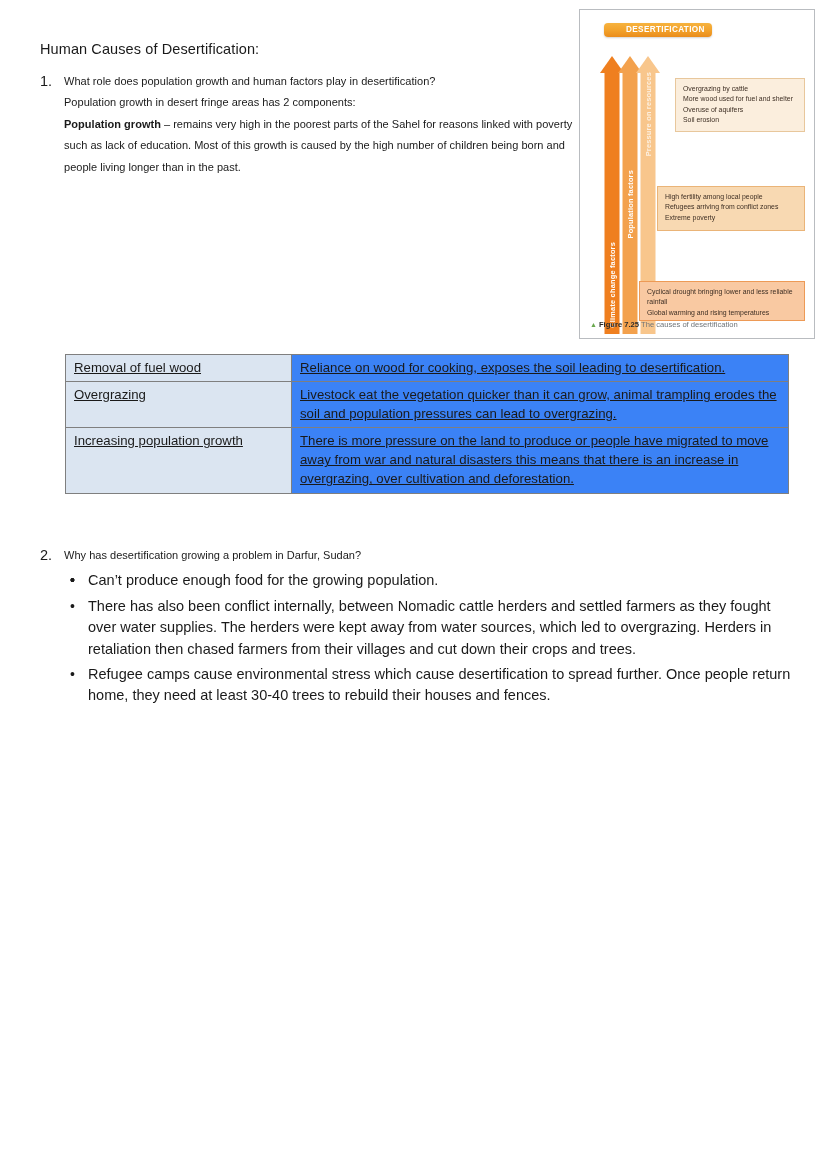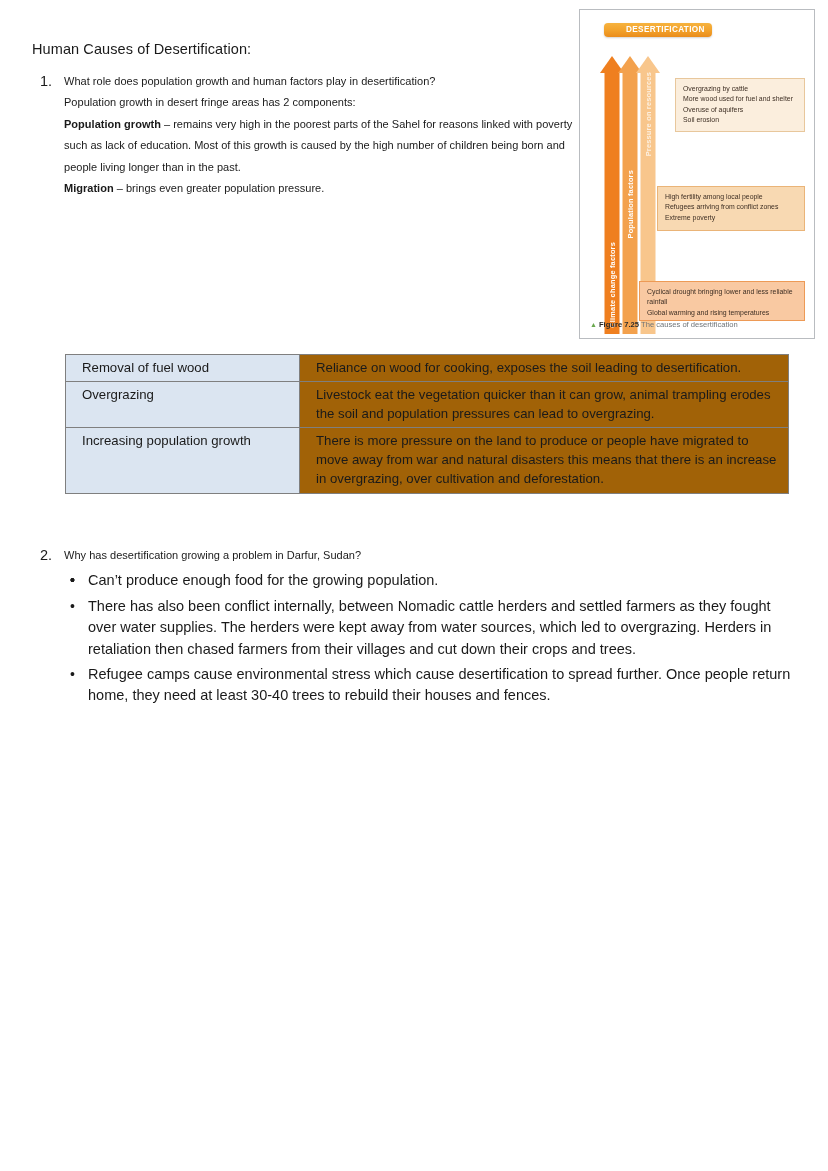--- a/index.html
+++ b/index.html
@@ -12,21 +12,21 @@
     height: 1171px;
     position: relative;
     font-family: "Liberation Sans", sans-serif;
     color: #1a1a1a;
     overflow: hidden;
   }
 
   
   .doc-heading {
     position: absolute;
-    left: 32px;
+    left: 40px;
     top: 39px;
     font-size: 14.5px;
     line-height: 20px;
     letter-spacing: 0.1px;
     text-align: right;
   }
 
   
   .q1 {
     position: absolute;
@@ -186,31 +186,32 @@
     position: absolute;
     left: 65px;
     top: 354px;
     width: 724px;
     border-collapse: collapse;
     table-layout: fixed;
     font-size: 13.2px;
   }
   .data-table td {
     border: 1px solid #7f7f7f;
-    padding: 3px 6px 4px 16px;
+    padding: 3px 6px 4px 8px;
     vertical-align: top;
     line-height: 19.1px;
     letter-spacing: 0.01px;
+    text-decoration: underline;
   }
   .data-table td.cause {
     width: 211px;
     background: #dbe5f1;
   }
   .data-table td.detail {
-    background: #a16207;
+    background: #3b82f6;
   }
 
   
   .q2 {
     position: absolute;
     left: 40px;
     top: 545px;
     width: 760px;
   }
   .bullets {
@@ -241,21 +242,20 @@
 <div class="doc-heading">Human Causes of Desertification:</div>
 
 <div class="q1">
   <div class="q-row">
     <div class="q-num">1.</div>
     <div class="q-body">
       <span class="line">What role does population growth and human factors play in desertification?</span>
       <span class="line">Population growth in desert fringe areas has 2 components:</span>
       <span><b>Population growth</b><span> – remains very high in the poorest parts of the Sahel for reasons linked with poverty such as lack of education. Most of this growth is caused by the high number of children being born and people living longer than in the past.</span></span>
       <br>
-      <span><b>Migration</b><span> – brings even greater population pressure.</span></span>
     </div>
   </div>
 </div>
 
 <div class="figure-frame">
   <div class="figure-inner">
 
     <div class="fig-banner">DESERTIFICATION</div>
 
     <div class="arrow" id="arrow-climate">

